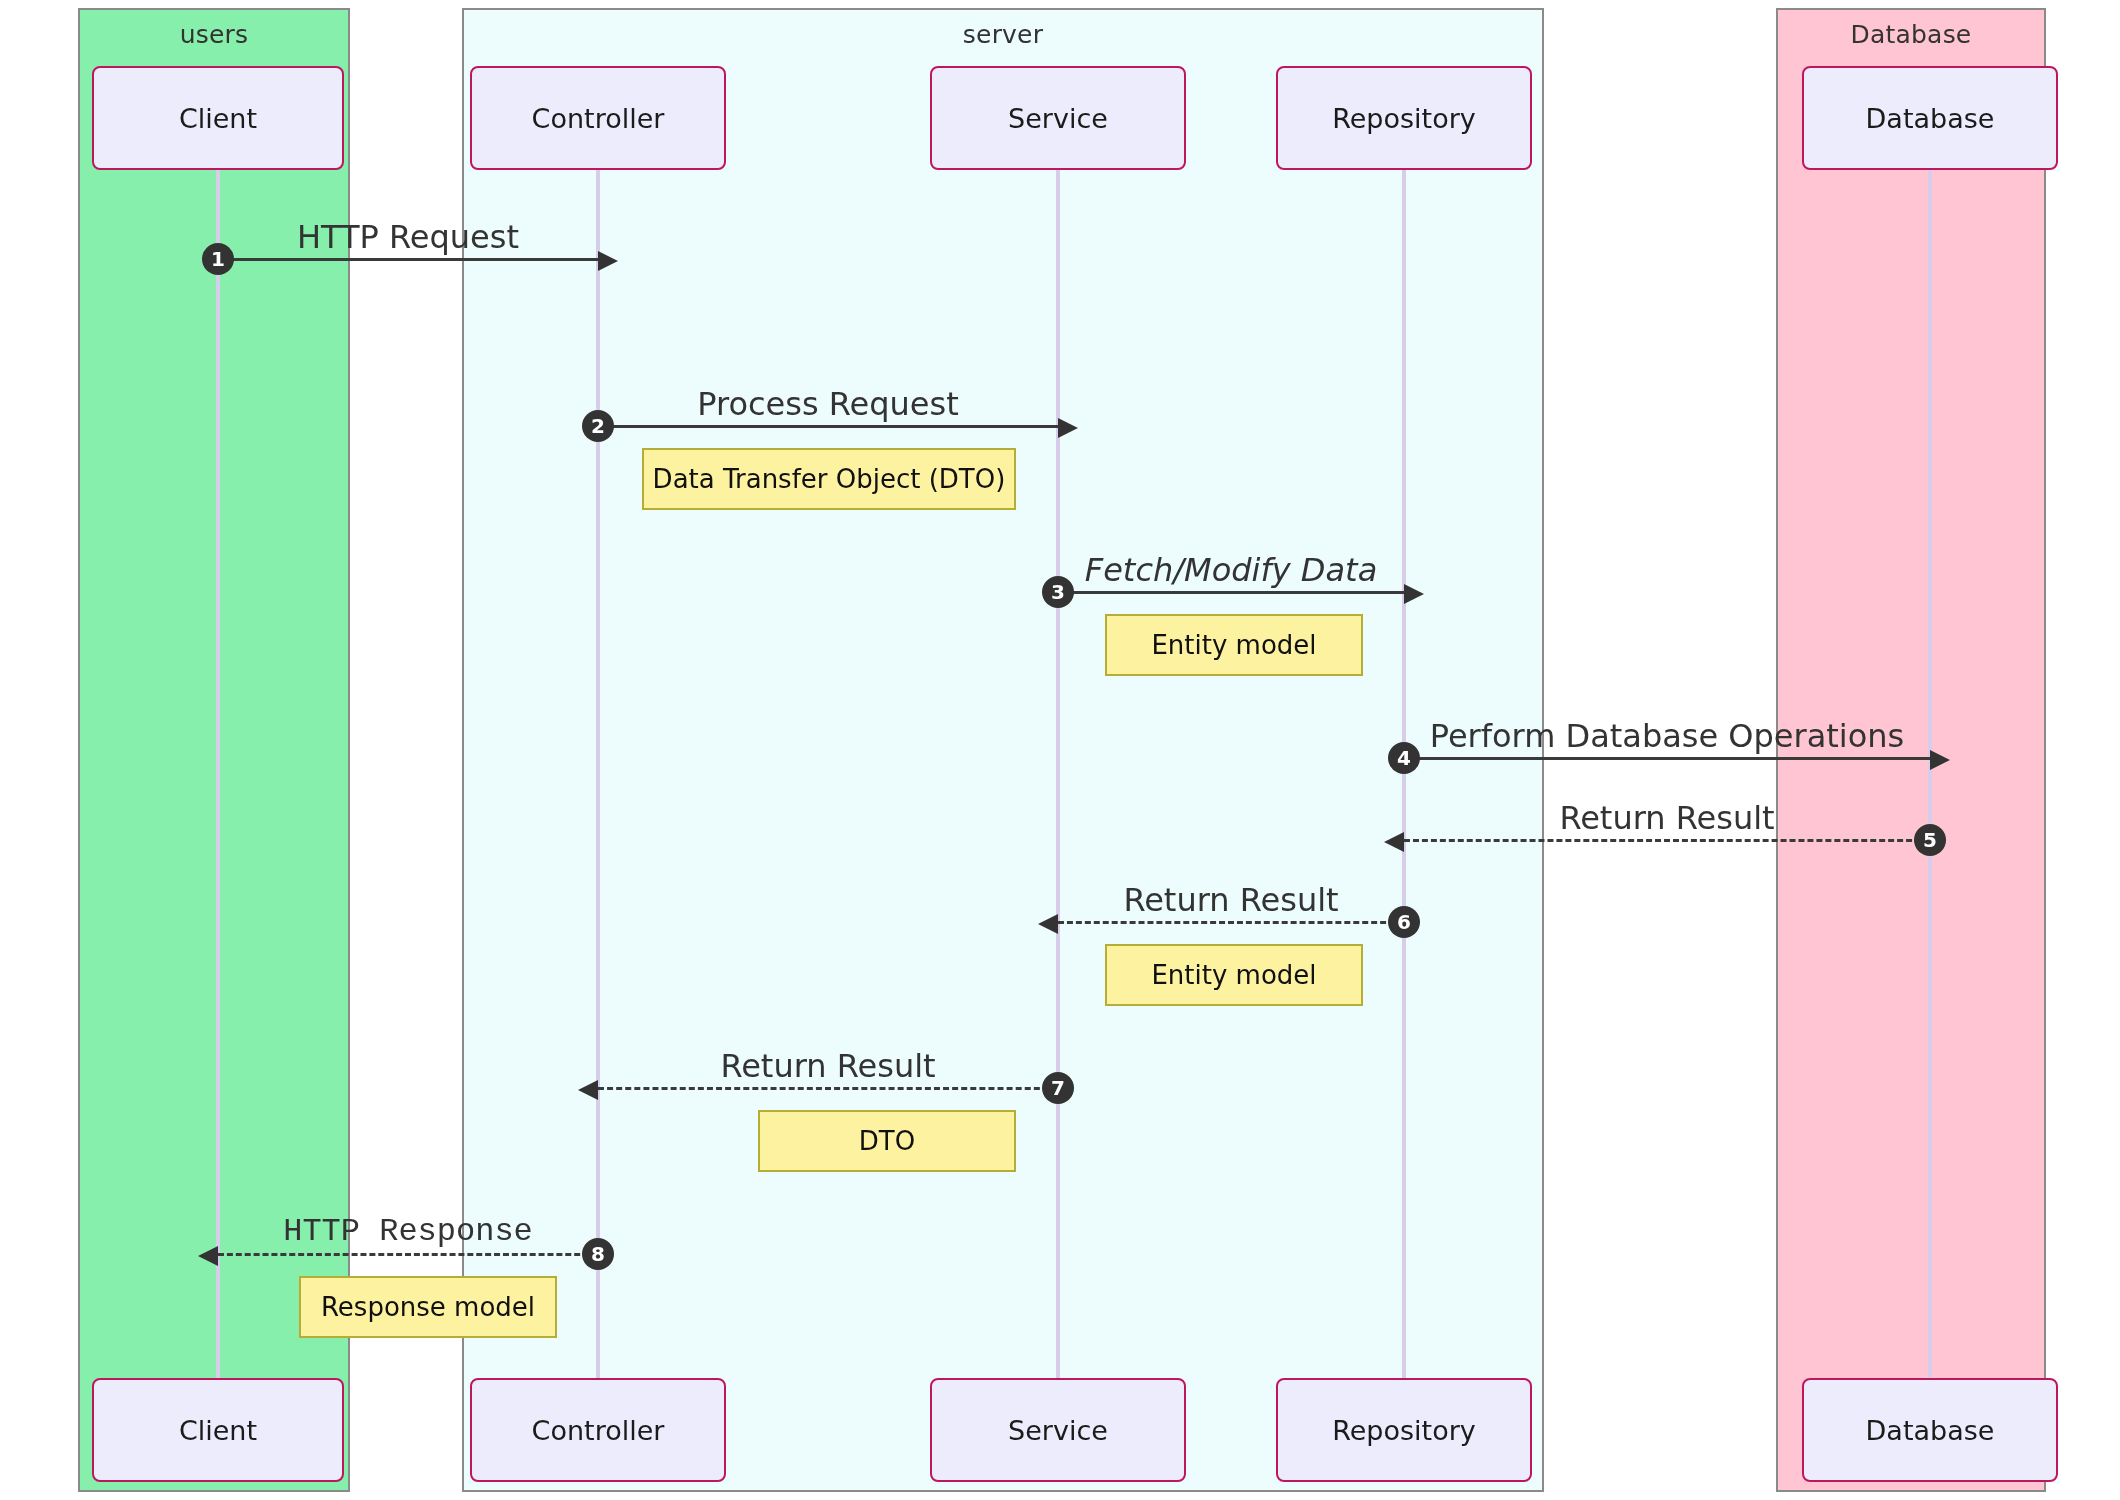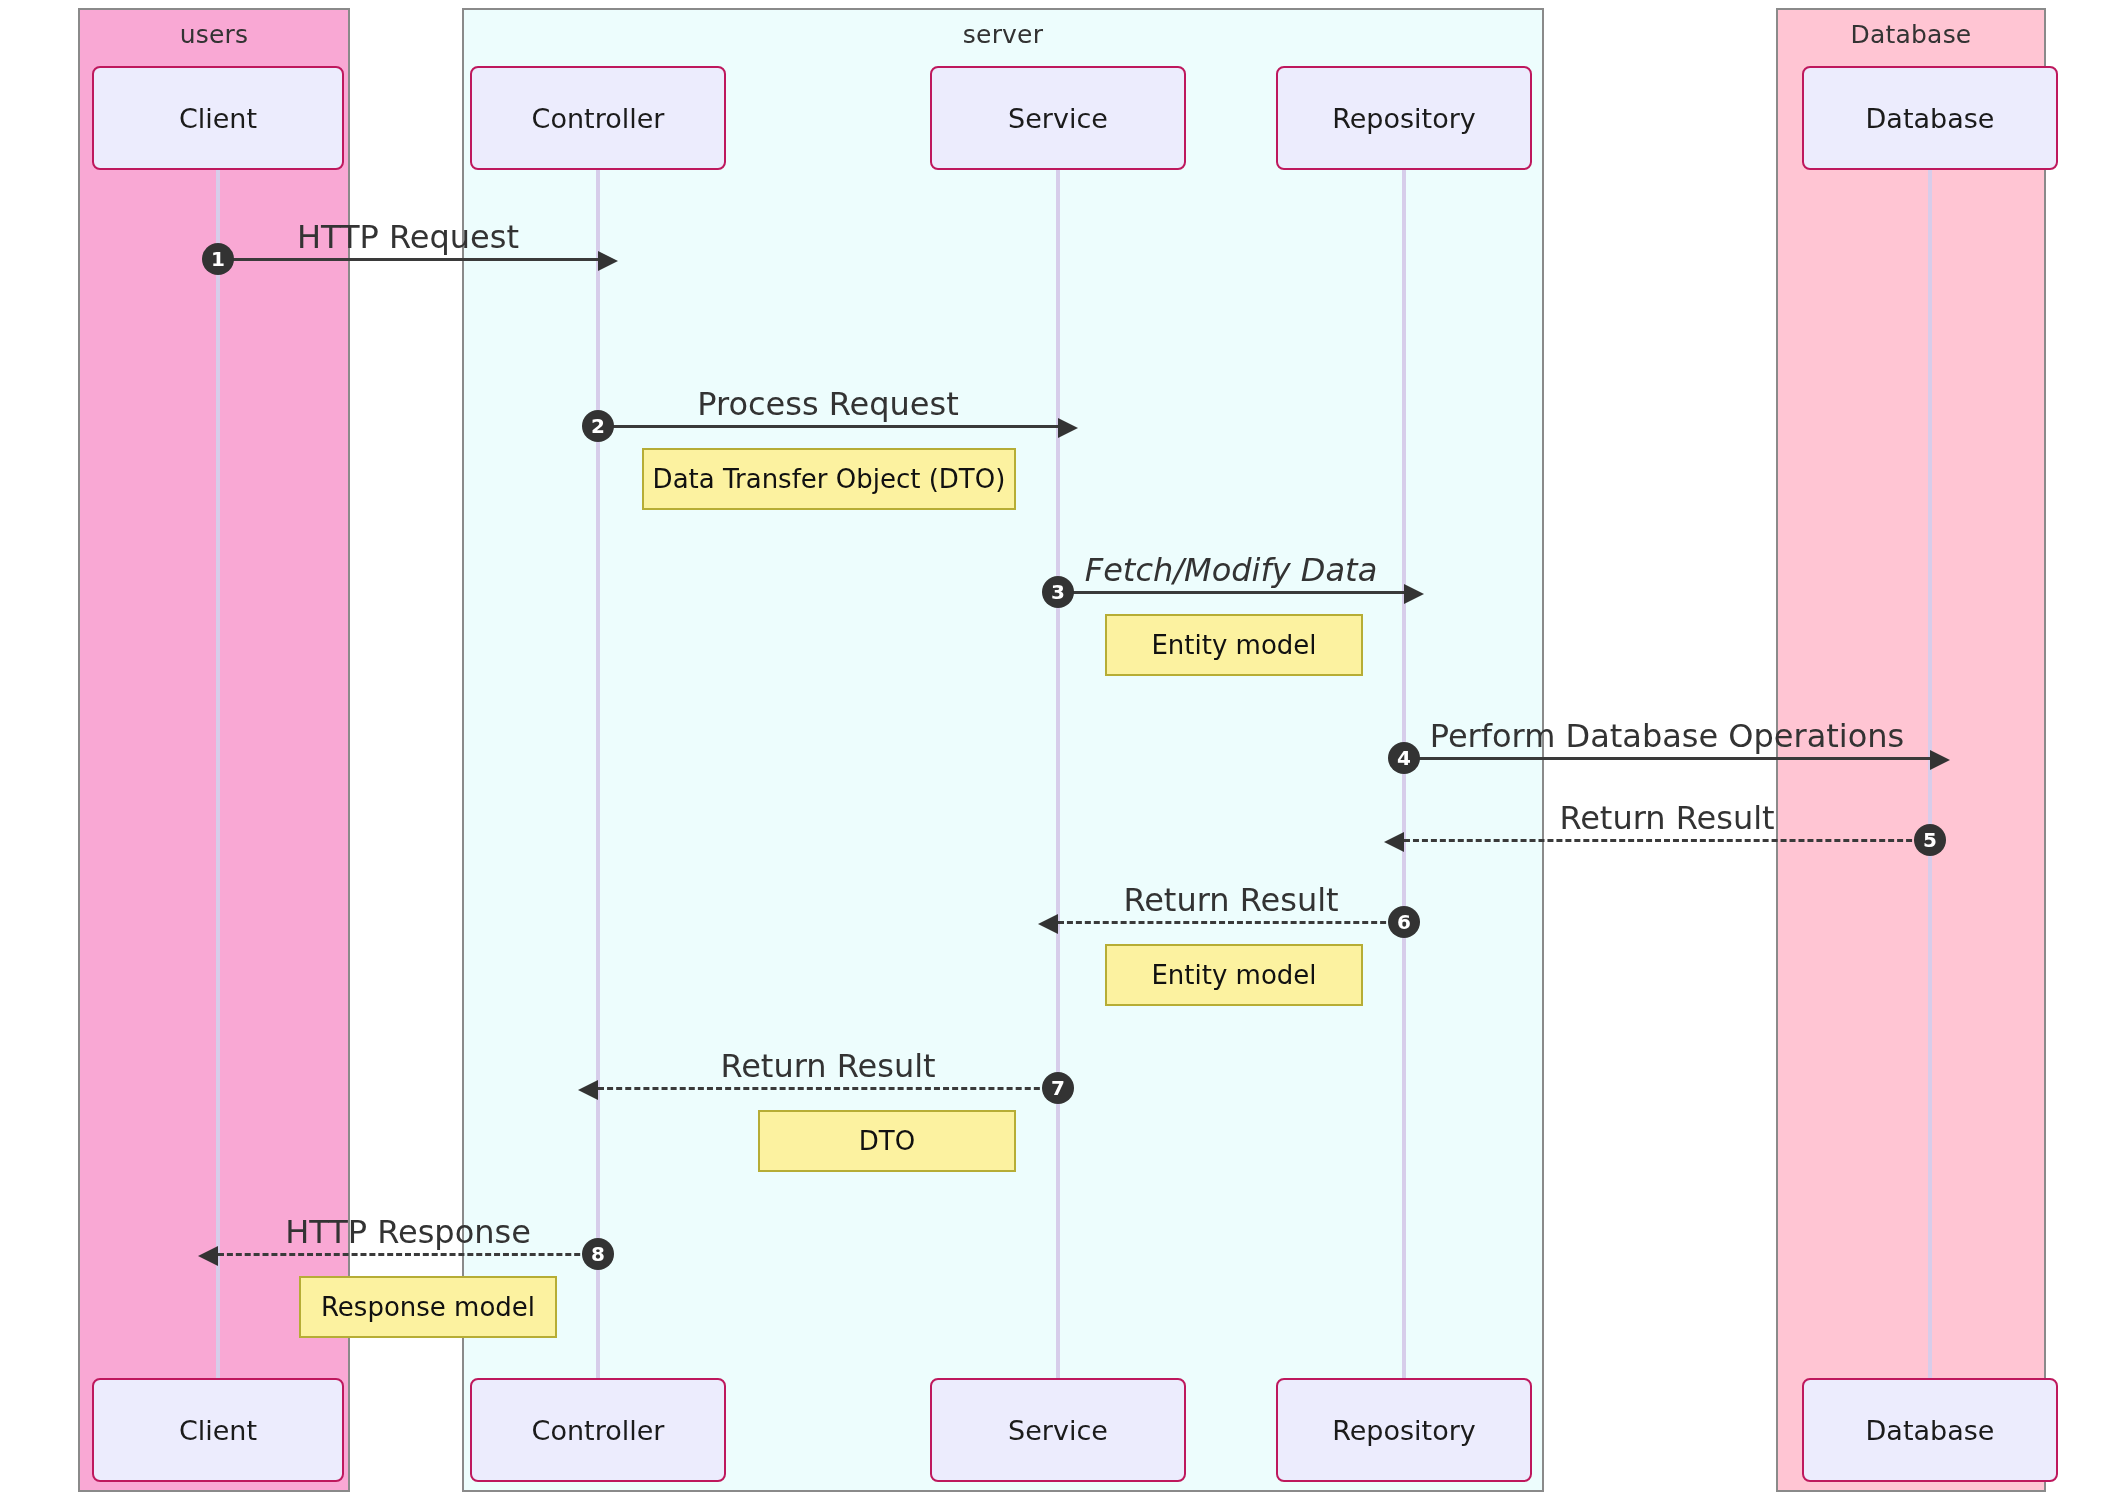--- a/index.html
+++ b/index.html
@@ -112,21 +112,21 @@
     justify-content: center;
     font-size: 26px;
     color: #111111;
     white-space: nowrap;
   }
 </style>
 </head>
 <body>
 
 <div id="diagram-root">
-    <div class="group-box" style="left: 78px; top: 8px; width: 272px; height: 1484px; background: #f9a8d4; padding-left: 28px;">
+    <div class="group-box" style="left: 78px; top: 8px; width: 272px; height: 1484px; background: #86efac; padding-left: 28px;">
       <div class="group-label">users</div>
     </div>
     <div class="group-box" style="left: 462px; top: 8px; width: 1082px; height: 1484px; background: rgb(237, 253, 253);">
       <div class="group-label">server</div>
     </div>
     <div class="group-box" style="left: 1776px; top: 8px; width: 270px; height: 1484px; background: rgb(255, 197, 211);">
       <div class="group-label">Database</div>
     </div>
     <div class="lifeline" style="left: 216px; top: 170px; height: 1208px;"></div>
     <div class="lifeline" style="left: 596px; top: 170px; height: 1208px;"></div>
@@ -174,20 +174,20 @@
     <div class="msg-label" style="left: 1231px; top: 881px;">Return Result</div>
     <div class="seq-badge" style="left: 1388px; top: 906px;">6</div>
     <div class="msg dashed" style="left: 598px; top: 1087px; width: 460px;">
       <div class="arrow-head left"></div>
     </div>
     <div class="msg-label" style="left: 828px; top: 1047px;">Return Result</div>
     <div class="seq-badge" style="left: 1042px; top: 1072px;">7</div>
     <div class="msg dashed" style="left: 218px; top: 1253px; width: 380px;">
       <div class="arrow-head left"></div>
     </div>
-    <div class="msg-label" style="left: 408px; top: 1213px;">HTTP Response</div>
+    <div class="msg-label" style="left: 408px; top: 1213px; font-family: Liberation Mono, monospace;">HTTP Response</div>
     <div class="seq-badge" style="left: 582px; top: 1238px;">8</div>
     <div class="note-box" style="left: 642px; top: 448px; width: 374px; height: 62px;">Data Transfer Object (DTO)</div>
     <div class="note-box" style="left: 1105px; top: 614px; width: 258px; height: 62px;">Entity model</div>
     <div class="note-box" style="left: 1105px; top: 944px; width: 258px; height: 62px;">Entity model</div>
     <div class="note-box" style="left: 758px; top: 1110px; width: 258px; height: 62px;">DTO</div>
     <div class="note-box" style="left: 299px; top: 1276px; width: 258px; height: 62px;">Response model</div>
   </div>
 
 </body></html>

